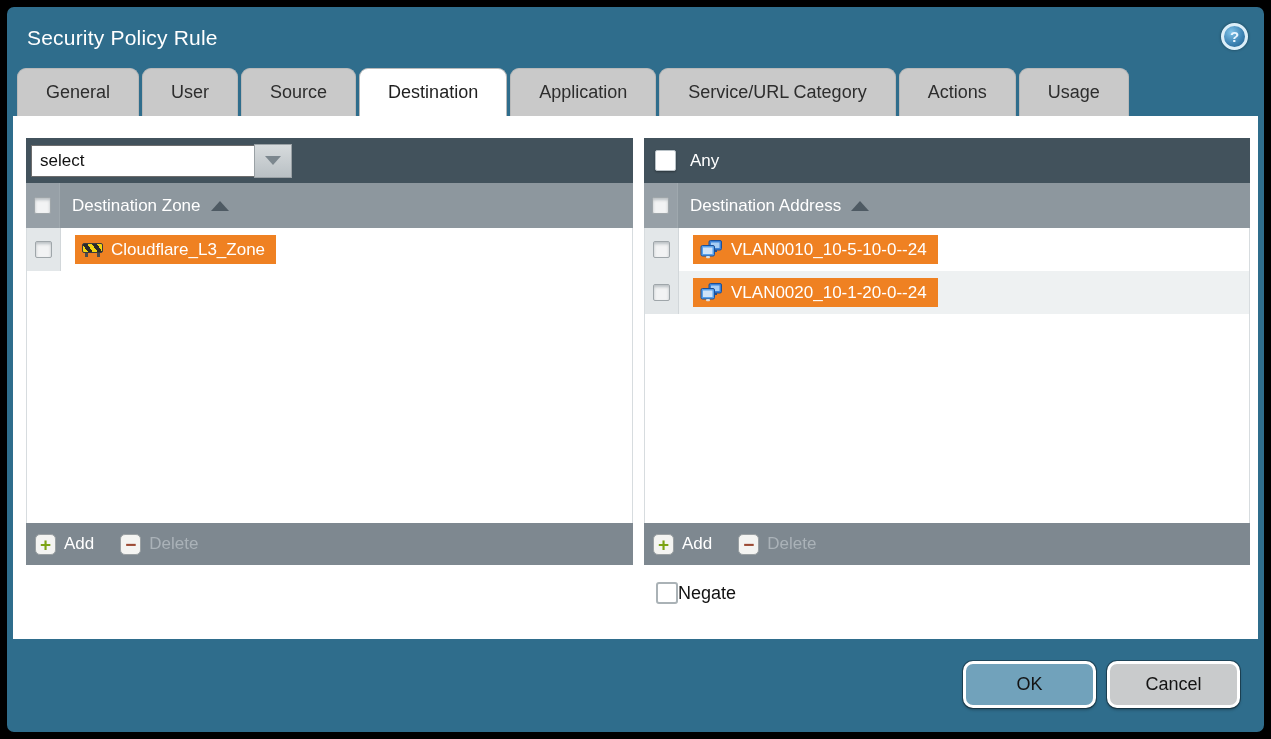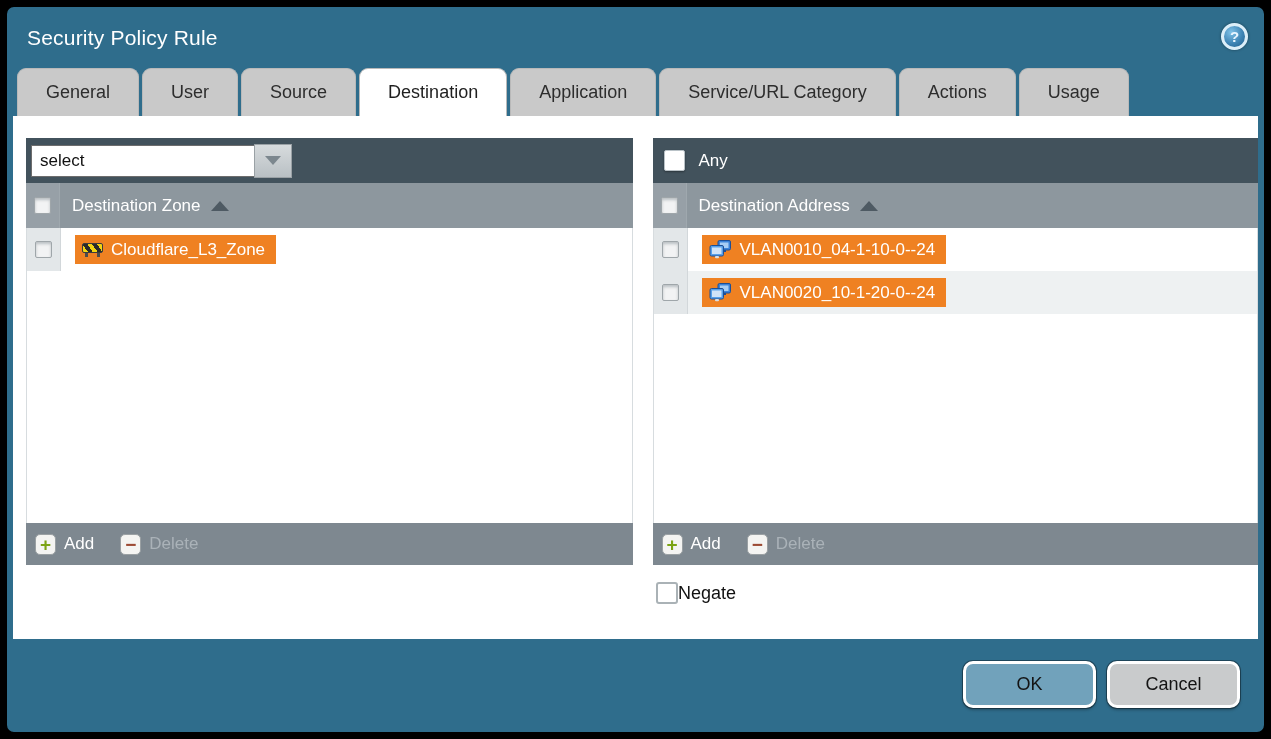--- a/index.html
+++ b/index.html
@@ -27,21 +27,21 @@
   .tab{
     background:#c9c9c9; color:#2d2d2d; font-size:18px;
     border-radius:9px 9px 0 0; padding:0 28px;
     display:flex; align-items:center; cursor:pointer;
     border:1px solid #b9b9b9; border-bottom:none;
   }
   .tab.active{ background:#ffffff; color:#1f1f1f; }
 
   
   .content{ background:#fff; margin:0 6px; height:523px; padding:22px 0 0 13px; flex:0 0 auto; }
-  .panels{ display:flex; gap:20px; }
+  .panels{ display:flex; gap:11px; }
   .panel{ height:427px; display:flex; flex-direction:column; }
   .panel.left{ width:607px; }
   .panel.right{ width:606px; }
 
   .topbar{ height:45px; background:#42525C; display:flex; align-items:center; padding-left:5px; flex:0 0 auto;}
   .combobox{ display:flex; align-items:center; }
   .combobox input{
     width:223px; height:32px; border:1px solid #6d6d6d; border-right:none;
     font-size:17px; font-family:"Liberation Sans",sans-serif; padding:0 8px; color:#111; outline:none;
   }
@@ -204,21 +204,21 @@
         <div class="rows">
           <div class="grid-row">
             <div class="cb-cell">
               <span class="cb grid"></span>
             </div>
             <div class="row-content">
               <span class="chip">
                 <svg class="net-icon">
                     <use href="#net-sym"></use>
                   </svg>
-                <span>VLAN0010_04-1-10-0--24</span>
+                <span>VLAN0010_10-5-10-0--24</span>
               </span>
             </div>
           </div>
           <div class="grid-row alt">
             <div class="cb-cell">
               <span class="cb grid"></span>
             </div>
             <div class="row-content">
               <span class="chip">
                 <svg class="net-icon">

